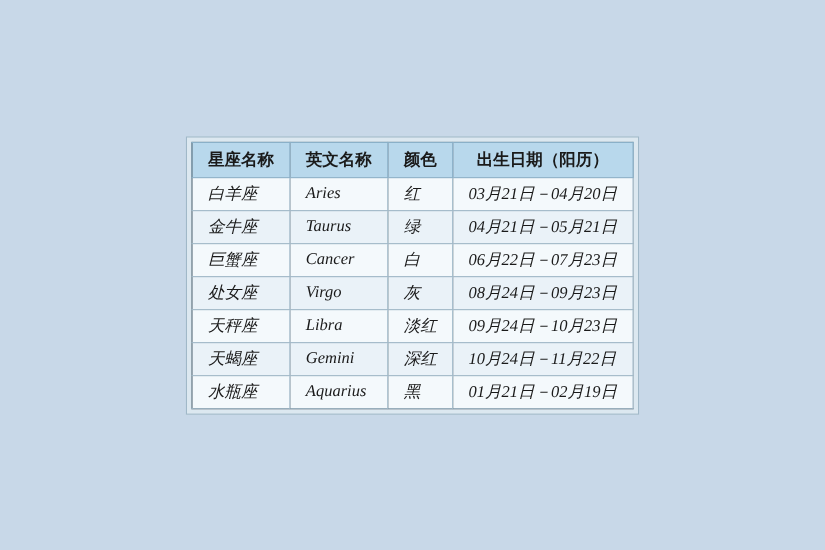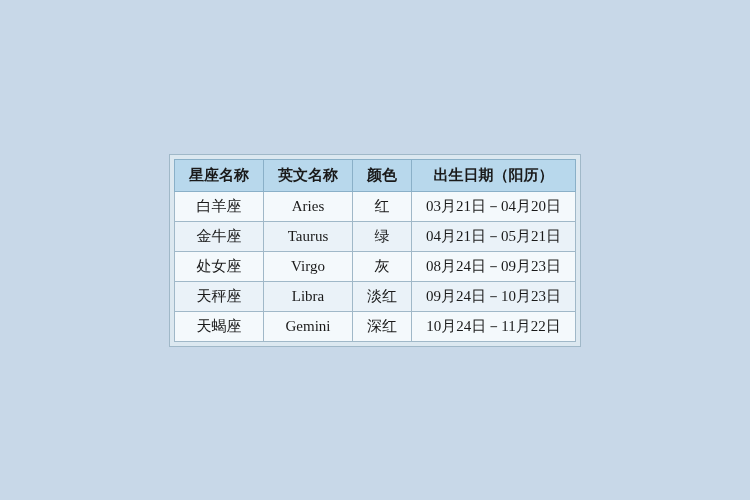--- a/index.html
+++ b/index.html
@@ -35,24 +35,25 @@
       padding: 6px 14px;
       text-align: center;
       font-size: 15px;
       font-weight: bold;
       color: #1a1a1a;
     }
 
     td {
       border: 1px solid #a0b8c8;
       padding: 5px 14px;
-      text-align: center;
+      text-align: left;
       font-size: 15px;
       color: #1a1a1a;
       background-color: #f4f9fc;
+      font-style: italic;
     }
 
     tr:nth-child(even) td {
       background-color: #eaf2f8;
     }
   </style>
 </head>
 <body>
 
 <div class="table-container">
@@ -74,32 +75,44 @@
           <td>红</td>
           <td>03月21日－04月20日</td>
         </tr>
         <tr>
           <td>金牛座</td>
           <td>Taurus</td>
           <td>绿</td>
           <td>04月21日－05月21日</td>
         </tr>
         <tr>
+          <td>巨蟹座</td>
+          <td>Cancer</td>
+          <td>白</td>
+          <td>06月22日－07月23日</td>
+        </tr>
+        <tr>
           <td>处女座</td>
           <td>Virgo</td>
           <td>灰</td>
           <td>08月24日－09月23日</td>
         </tr>
         <tr>
           <td>天秤座</td>
           <td>Libra</td>
           <td>淡红</td>
           <td>09月24日－10月23日</td>
         </tr>
         <tr>
           <td>天蝎座</td>
           <td>Gemini</td>
           <td>深红</td>
           <td>10月24日－11月22日</td>
         </tr>
+        <tr>
+          <td>水瓶座</td>
+          <td>Aquarius</td>
+          <td>黑</td>
+          <td>01月21日－02月19日</td>
+        </tr>
       </tbody>
   </table>
 </div>
 
 </body></html>

